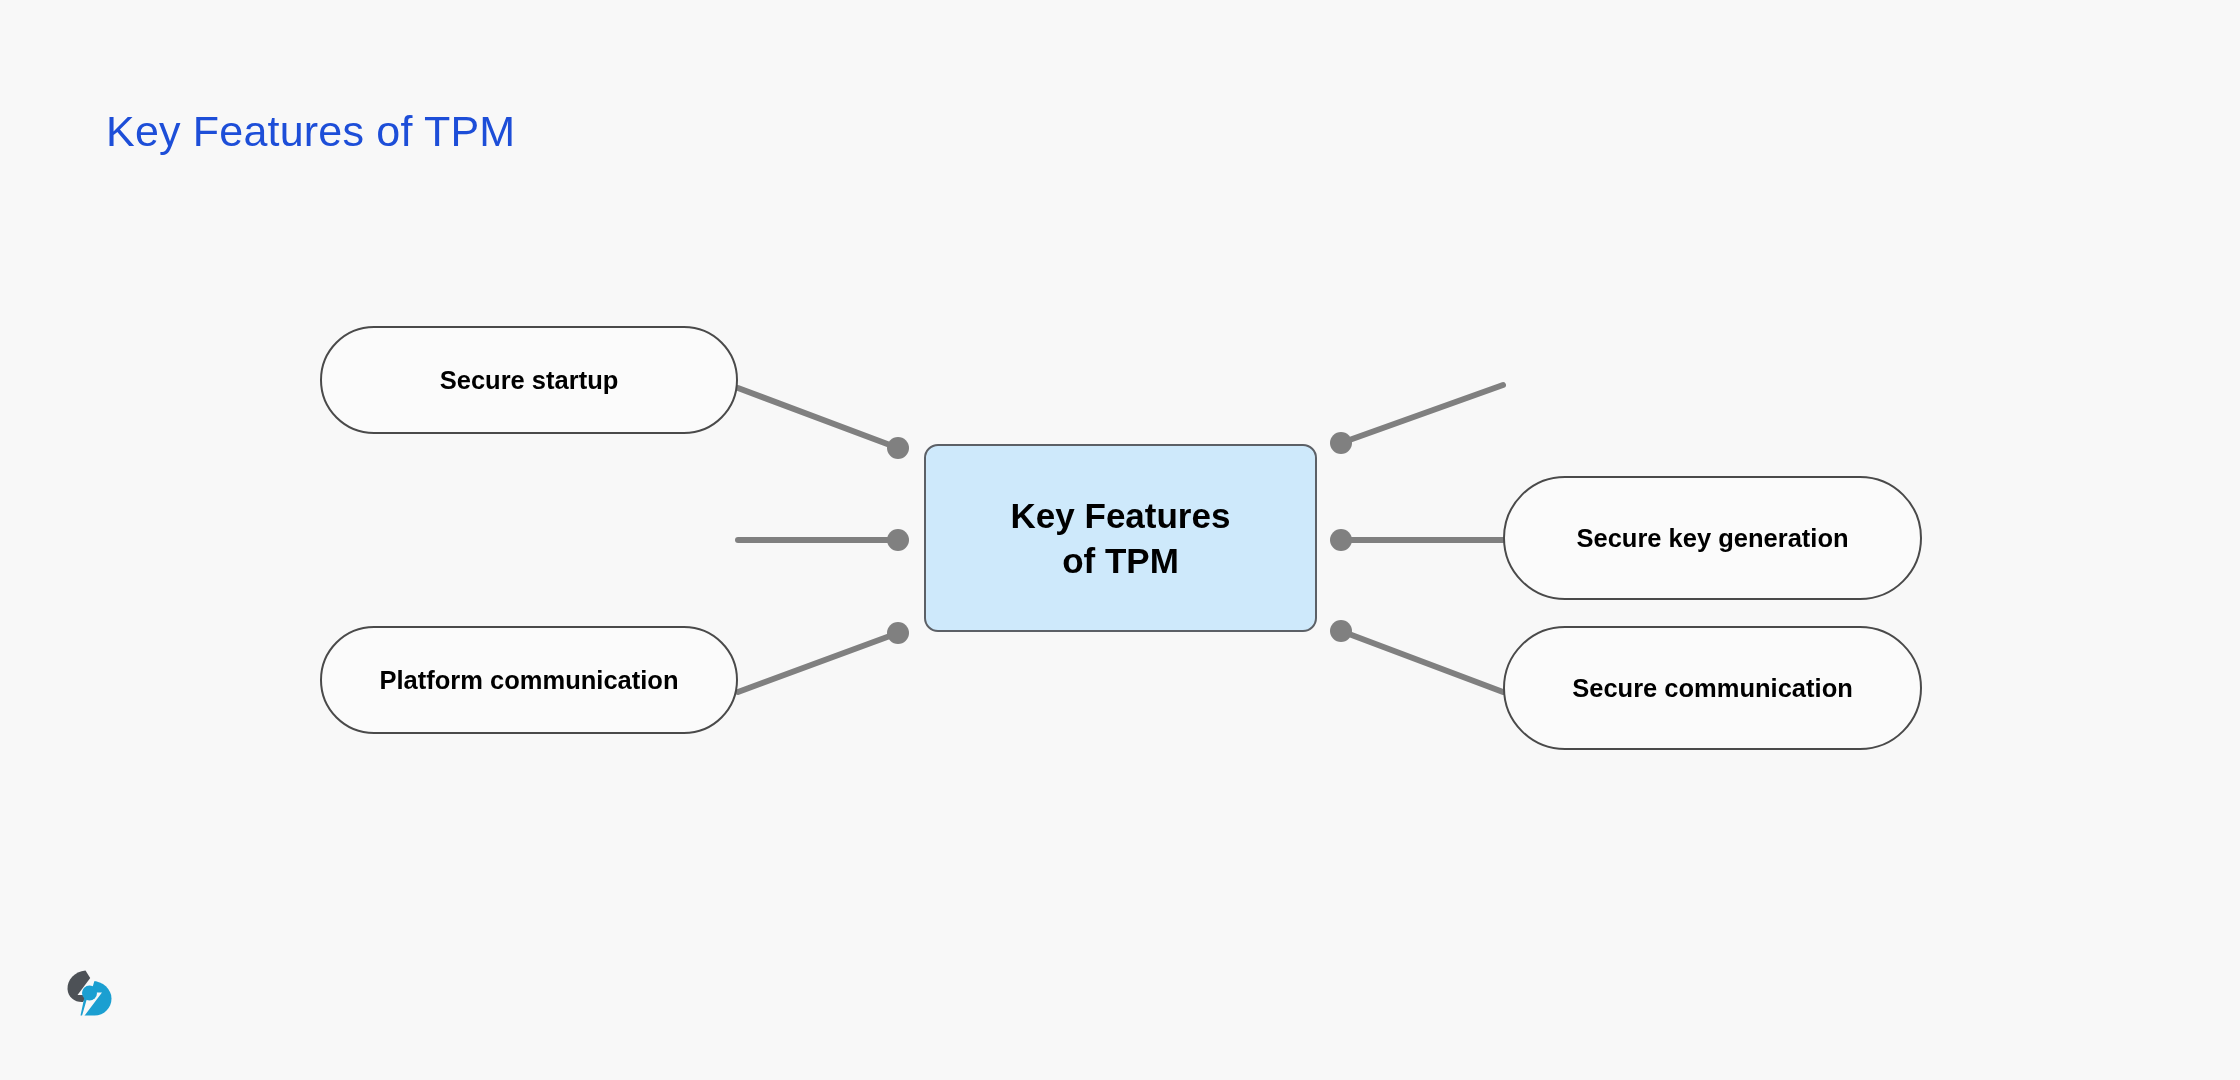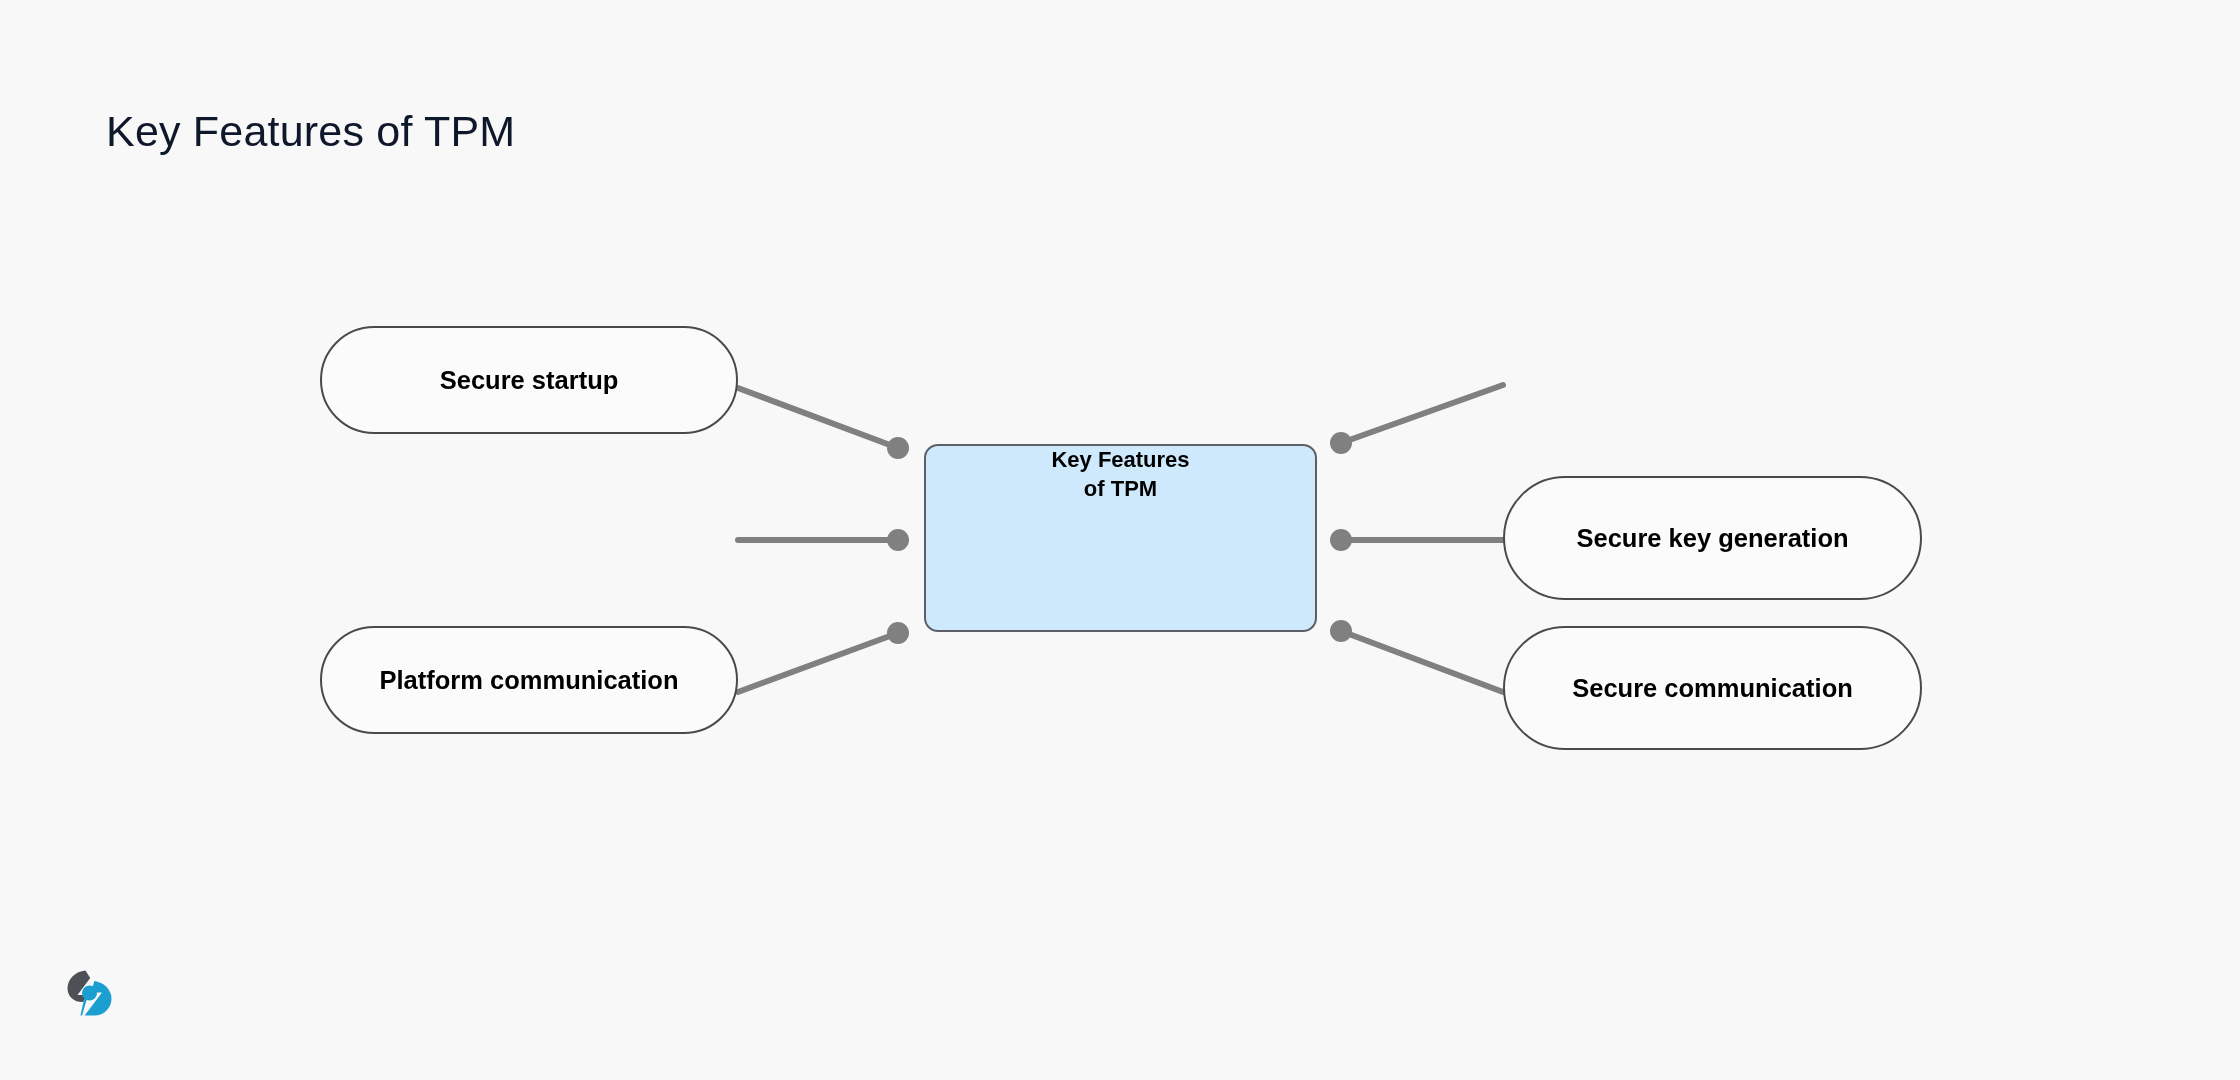--- a/index.html
+++ b/index.html
@@ -20,21 +20,21 @@
     top: 0;
     width: 2240px;
     height: 1080px;
   }
   .page-title {
     position: absolute;
     left: 106px;
     top: 110px;
     font-size: 43px;
     font-weight: 400;
-    color: #0f172a;
+    color: #1d4ed8;
     letter-spacing: 0.2px;
     white-space: nowrap;
     line-height: 1;
   }
   
   #edges {
     position: absolute;
     left: 0;
     top: 0;
     width: 2240px;
@@ -64,26 +64,27 @@
   .row3 { top: 626px; }
 
   .node-center {
     position: absolute;
     left: 924px;
     top: 444px;
     width: 393px;
     height: 188px;
     box-sizing: border-box;
     display: flex;
+    align-items: center;
     justify-content: center;
     text-align: center;
     background: #cee9fb;
     border: 2px solid #5c6066;
     border-radius: 14px;
-    font-size: 22px;
+    font-size: 35px;
     font-weight: 700;
     color: #000000;
     line-height: 1.3;
   }
   .node-center .center-line { display: block; }
 
   .logo {
     position: absolute;
     left: 64px;
     top: 964px;

